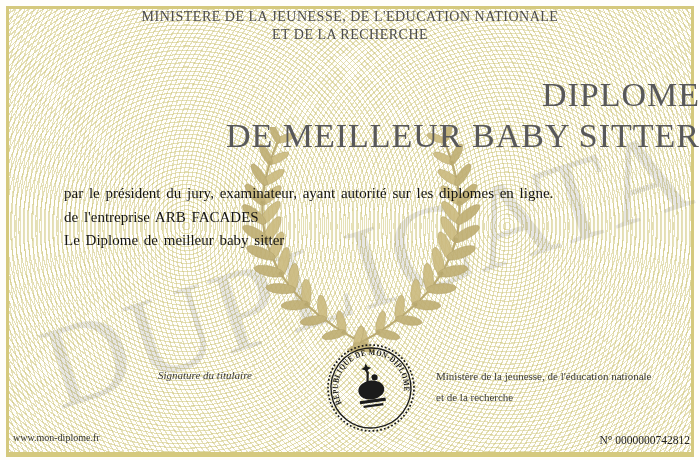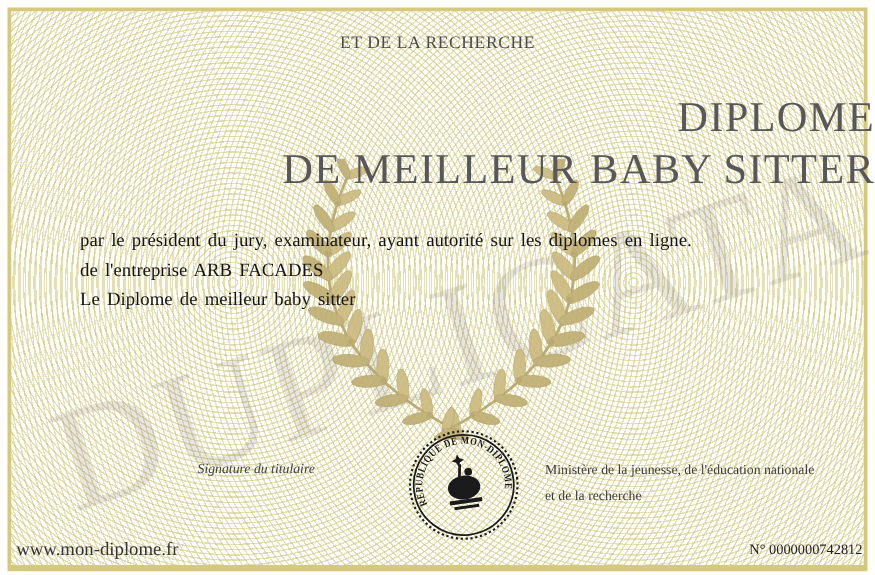--- a/index.html
+++ b/index.html
@@ -34,21 +34,21 @@
   .title1{top:78px;} .title2{top:119px;}
   .body-block{position:absolute;left:64px;top:182px;z-index:5;
               color:#141414;font-size:15px;line-height:23.5px;word-spacing:2px;}
   .closing{position:absolute;left:112px;top:306px;z-index:5;
            color:#141414;font-size:15px;word-spacing:2px;}
   .sig{position:absolute;left:158px;top:369px;z-index:5;
        color:#3c3c3c;font-size:11px;font-style:italic;}
   .ministry{position:absolute;left:408px;top:366px;z-index:5;
             color:#3c3c3c;font-size:11px;line-height:21px;margin-left:28px;}
   .seal{position:absolute;left:325px;top:342px;width:92px;height:92px;z-index:6;}
-  .site{position:absolute;left:13px;top:432px;z-index:5;color:#333;font-size:15px;}
+  .site{position:absolute;left:13px;top:432px;z-index:5;color:#333;font-size:10px;}
   .num{position:absolute;right:10px;top:434px;z-index:5;color:#222;font-size:11.5px;}
 </style>
 </head>
 <body>
 
 <div class="page">
   <div class="frame"></div>
 
   <div class="watermark">DUPLICATA</div>
 
@@ -84,20 +84,21 @@
         <ellipse cx="33.15614536660123" cy="47.69945401042288" rx="12.877460571809017" ry="4.358525116612284" transform="rotate(-125.36123339049323 33.15614536660123 47.69945401042288)" fill="#c0af74" stroke="#a9985f" stroke-width="0.4"></ellipse>
         <ellipse cx="52.12531666131332" cy="31.240865722159697" rx="11.730128664702029" ry="3.970197394206841" transform="rotate(-26.576589046446912 52.12531666131332 31.240865722159697)" fill="#ccbb80" stroke="#a9985f" stroke-width="0.4"></ellipse>
         <ellipse cx="39.739472076587674" cy="27.353818751421333" rx="11.730128664702029" ry="3.970197394206841" transform="rotate(-118.57658904644691 39.739472076587674 27.353818751421333)" fill="#c0af74" stroke="#a9985f" stroke-width="0.4"></ellipse>
         <circle cx="44.05555555555556" cy="35.277777777777786" r="1.714403420225681" fill="#b5a468"></circle>
         <ellipse cx="59.52443941515786" cy="11.157485213005787" rx="10.456484266571557" ry="3.539117751762681" transform="rotate(-20.695109460796886 59.52443941515786 11.157485213005787)" fill="#ccbb80" stroke="#a9985f" stroke-width="0.4"></ellipse>
         <ellipse cx="48.896617647654374" cy="6.579346605465824" rx="10.456484266571557" ry="3.539117751762681" transform="rotate(-112.69510946079689 48.896617647654374 6.579346605465824)" fill="#c0af74" stroke="#a9985f" stroke-width="0.4"></ellipse>
       </g>
       <use href="#branchL" transform="translate(270,0) scale(-1,1)"></use>
     </svg>
 
+  <div class="hdr hdr1">MINISTERE DE LA JEUNESSE, DE L'EDUCATION NATIONALE</div>
   <div class="hdr hdr2">ET DE LA RECHERCHE</div>
 
   <div class="title title1">DIPLOME</div>
   <div class="title title2">DE MEILLEUR BABY SITTER</div>
 
   <div class="body-block">
     <div>par le président du jury, examinateur, ayant autorité sur les diplomes en ligne.</div>
     <div>de l'entreprise ARB FACADES</div>
     <div>Le Diplome de meilleur baby sitter</div>
   </div>

